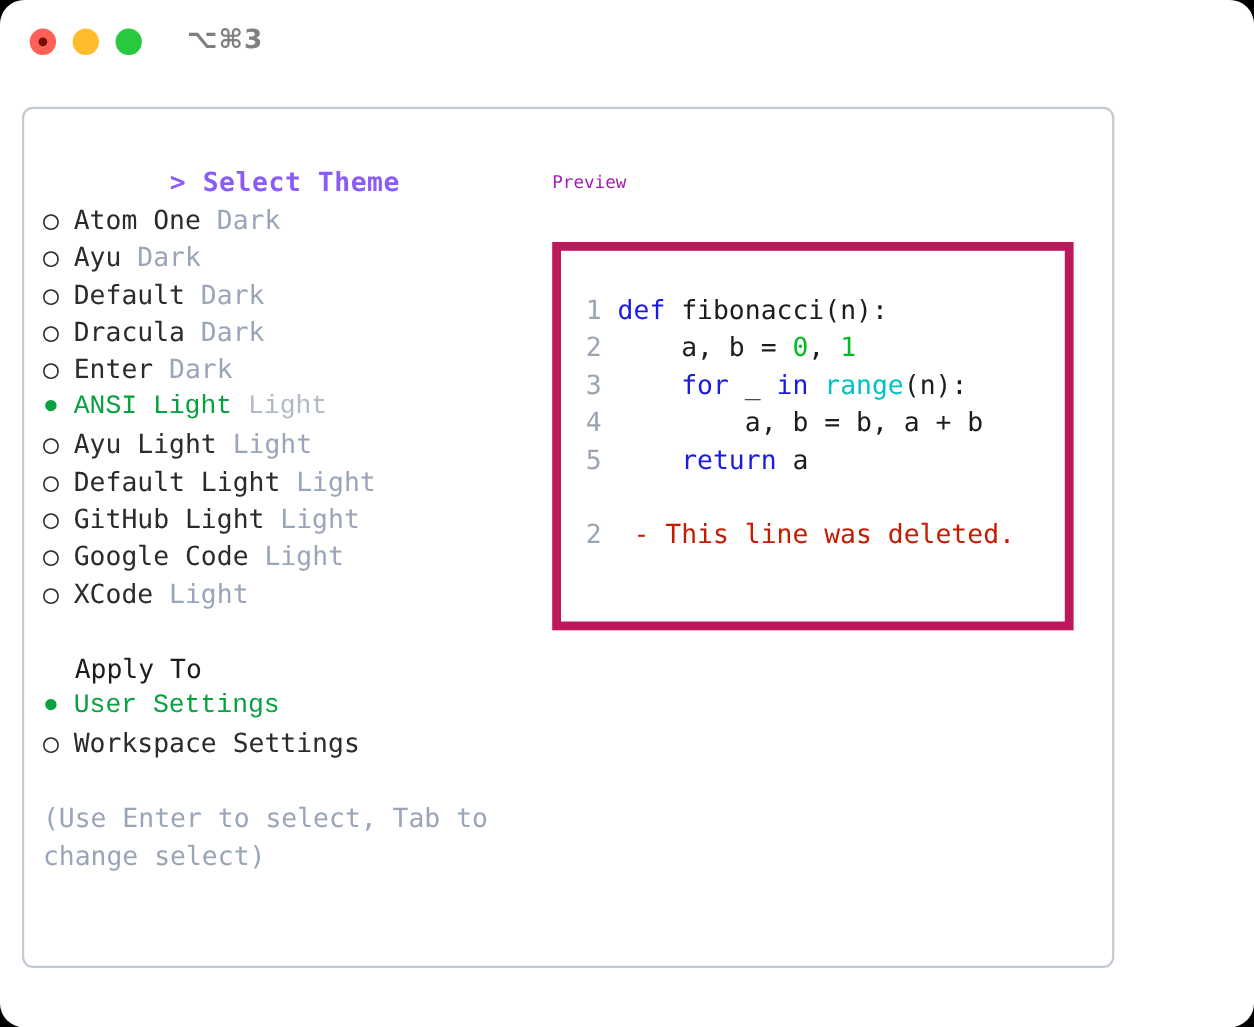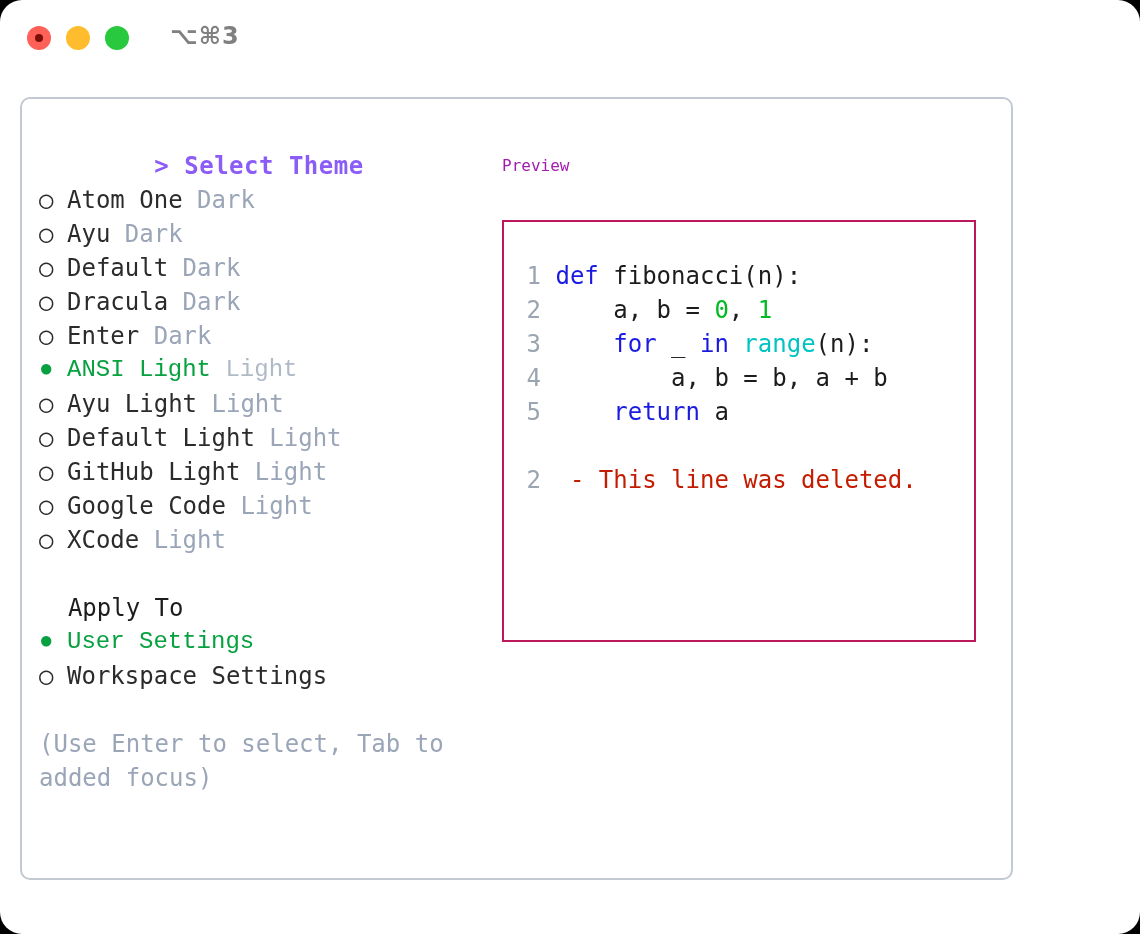--- a/index.html
+++ b/index.html
@@ -136,22 +136,22 @@
   }
   #preview-header {
     font-size: 16px;
     line-height: 34px;
     color: #a21caf;
     white-space: pre;
   }
   #preview-box {
     margin-top: 37px;
     width: 474px;
-    height: 422px;
-    border: 2px solid #be185d;
+    height: 353px;
+    border: 8px solid #be185d;
     box-sizing: border-box;
     background: #ffffff;
     padding: 37px 0 0 17px;
   }
   .code-line {
     font-size: 24px;
     line-height: 34px;
     white-space: pre;
     color: #1c1c1c;
   }
@@ -204,21 +204,21 @@
           <div class="row"><span class="marker">○ </span><span>XCode</span><span class="variant"> Light</span></div>
         </div>
 
       <div class="row" id="apply-to-header">  Apply To</div>
 
       <div id="apply-to-list">
           <div class="row selected"><span class="marker">● </span><span>User Settings</span></div>
           <div class="row"><span class="marker">○ </span><span>Workspace Settings</span></div>
         </div>
 
-      <div id="hint-text">(Use Enter to select, Tab to added focus)</div>
+      <div id="hint-text">(Use Enter to select, Tab to change select)</div>
     </div>
 
     <div id="preview-column">
       <div id="preview-header">Preview</div>
 
       <div id="preview-box">
         <div id="code-sample">
             <div class="code-line"><span class="gutter">1</span><span> </span><span class="kw">def</span><span class="fn"> fibonacci(n):</span></div>
             <div class="code-line"><span class="gutter">2</span><span> </span><span class="fn">    a, b = </span><span class="num">0</span><span class="fn">, </span><span class="num">1</span></div>
             <div class="code-line"><span class="gutter">3</span><span> </span><span class="fn">    </span><span class="kw">for</span><span class="fn"> _ </span><span class="kw">in</span><span class="fn"> </span><span class="bi">range</span><span class="fn">(n):</span></div>

